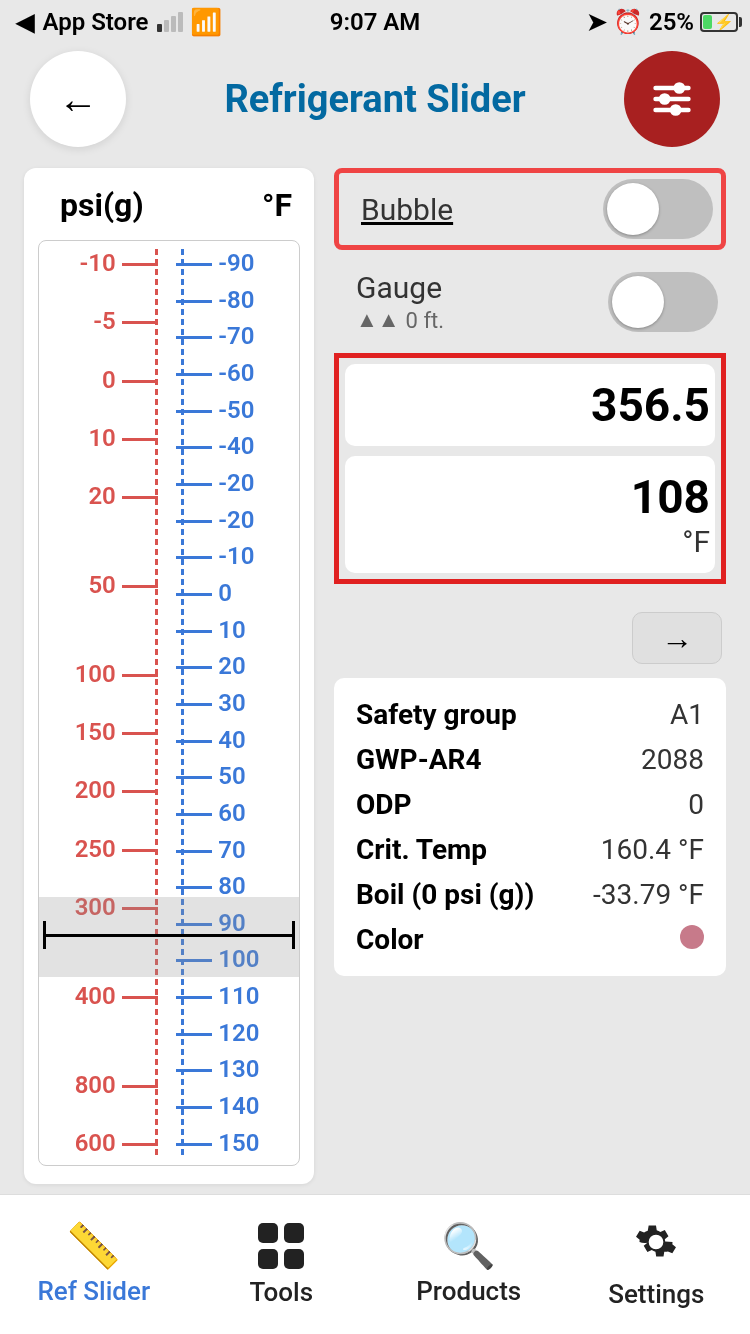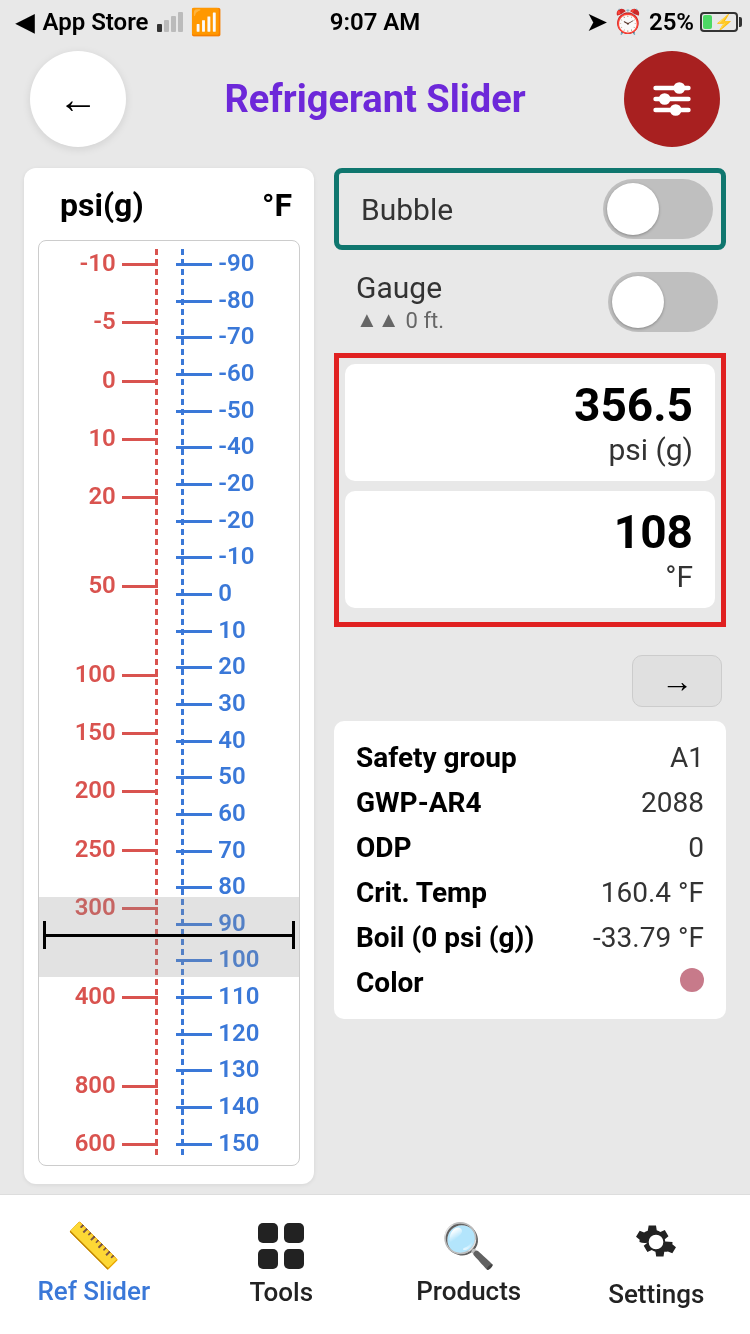--- a/index.html
+++ b/index.html
@@ -11,21 +11,21 @@
 .back-triangle { display:inline-block; }
 .signal-bars { display:inline-flex; align-items:flex-end; gap:2px; }
 .signal-bars span { width:5px; background:#333; border-radius:1px; }
 .signal-bars span:nth-child(1){height:8px;} .signal-bars span:nth-child(2){height:12px;background:#bbb;} .signal-bars span:nth-child(3){height:16px;background:#bbb;} .signal-bars span:nth-child(4){height:20px;background:#bbb;}
 .battery { display:inline-flex; align-items:center; }
 .battery-body { width:38px; height:20px; border:2px solid #333; border-radius:4px; position:relative; }
 .battery-fill { position:absolute; left:1px; top:1px; bottom:1px; width:25%; background:#4cd964; border-radius:2px; }
 .battery-tip { width:3px; height:10px; background:#333; border-radius:0 2px 2px 0; margin-left:1px; }
 .header { height:110px; display:flex; align-items:center; justify-content:space-between; padding:0 30px; }
 .back-btn { width:96px; height:96px; border-radius:50%; background:#fff; display:flex; align-items:center; justify-content:center; box-shadow:0 2px 8px rgba(0,0,0,.1); font-size:40px; font-weight:700; }
-.title { font-size:38px; font-weight:700; color:#6d28d9; }
+.title { font-size:38px; font-weight:700; color:#0369a1; }
 .settings-btn { width:96px; height:96px; border-radius:50%; background:#a82020; display:flex; align-items:center; justify-content:center; }
 .content { display:flex; padding:14px 24px 0 24px; gap:20px; height:1030px; }
 .slider-card { flex:0 0 290px; background:#fff; border-radius:12px; padding:18px 14px; box-shadow:0 1px 4px rgba(0,0,0,.08); display:flex; flex-direction:column; }
 .slider-head { display:flex; justify-content:space-between; font-size:32px; font-weight:700; padding:0 8px 12px 8px;margin-left:14px; }
 .scale-box { flex:1; border:1px solid #ccc; border-radius:8px; position:relative; overflow:hidden; margin-top:4px;padding-left:48px; }
 .scale-col { position:absolute; top:8px; bottom:8px; display:flex; flex-direction:column; justify-content:space-between; }
 .scale-left { left:0; width:48%; text-align:right; padding-right:48px; }
 .scale-right { right:4px; width:48%; text-align:left; padding-left:48px; }
 .scale-left .tick { color:#d9534f; font-size:24px; font-weight:600; position:relative; }
 .scale-right .tick { color:#3a78d8; font-size:24px; font-weight:600; position:relative; }
@@ -33,30 +33,30 @@
 .scale-right .tick::before { content:""; position:absolute; left:-42px; top:50%; width:36px; height:3px; background:#3a78d8; }
 .center-line { position:absolute; left:50%; top:8px; bottom:8px; width:3px; background:repeating-linear-gradient(#d9534f 0 6px,transparent 6px 10px); margin-left:-14px; }
 .center-line2 { position:absolute; left:50%; top:8px; bottom:8px; width:3px; background:repeating-linear-gradient(#3a78d8 0 6px,transparent 6px 10px); margin-left:12px; }
 .indicator-band { position:absolute; left:-2px; right:-2px; height:80px; background:rgba(150,150,150,.28); top:71%; }
 .indicator-line { position:absolute; left:4px; right:4px; height:3px; background:#000; top:75%; }
 .indicator-line::before,.indicator-line::after { content:""; position:absolute; width:3px; height:28px; background:#000; top:-13px; }
 .indicator-line::before{left:0} .indicator-line::after{right:0}
 .right-col { flex:1; display:flex; flex-direction:column; gap:14px; }
 .panel { background:#fff; border-radius:10px; padding:18px 22px; box-shadow:0 1px 3px rgba(0,0,0,.06); }
 .hl-green { border:5px solid #0a9b2a; }
-.hl-orange { border:5px solid #0f766e; }
+.hl-orange { border:5px solid #ef4444;text-decoration:underline; }
 .hl-red { border:5px solid #e02020; padding:6px; background:transparent; box-shadow:none; }
 .refrigerant-row { display:flex; justify-content:space-between; align-items:center; font-size:34px; font-weight:700; }
 .toggle-row { display:flex; justify-content:space-between; align-items:center; padding:6px 8px 6px 22px; }
 .toggle-label { font-size:30px; color:#333; }
 .toggle { width:110px; height:60px; background:#bfbfbf; border-radius:60px; position:relative; }
 .toggle-knob { position:absolute; width:52px; height:52px; background:#fff; border-radius:50%; top:4px; left:4px; box-shadow:0 1px 3px rgba(0,0,0,.3); }
 .gauge-block .sub { font-size:22px; color:#666; margin-top:2px; display:flex; align-items:center; gap:6px; }
-.value-card { background:#fff; border-radius:10px; padding:14px 22px; margin-bottom:10px; text-align:right; }
-.value-card:last-child{margin-bottom:8px}
+.value-card { background:#fff; border-radius:10px; padding:14px 5px; margin-bottom:10px; text-align:right; }
+.value-card:last-child{margin-bottom:0}
 .big-val { font-size:46px; font-weight:700; }
 .unit { font-size:30px; color:#333; }
 .expand-btn { align-self:flex-end; width:90px; height:52px; background:#e0e0e0; border:1px solid #ccc; border-radius:10px; display:flex; align-items:center; justify-content:center; font-size:32px; margin-right:4px; margin-top:14px; }
 .info-card { background:#fff; border-radius:10px; padding:14px 22px; }
 .info-row { display:flex; justify-content:space-between; font-size:28px; padding:6px 0; }
 .info-row .k { font-weight:700; }
 .info-row .v { color:#333; }
 .color-dot { width:24px; height:24px; border-radius:50%; background:#c77a8a; display:inline-block; }
 .tabbar { position:absolute; bottom:0; left:0; right:0; height:140px; background:#fff; border-top:1px solid #ddd; display:flex; }
 .tab { flex:1; display:flex; flex-direction:column; align-items:center; justify-content:center; gap:8px; font-size:26px; color:#222; font-weight:500; }
@@ -194,21 +194,20 @@
           </div>
       </div>
       <div class="toggle">
           <div class="toggle-knob"></div>
         </div>
     </div>
 
     <div class="hl-red">
       <div class="value-card">
         <div class="big-val">356.5</div>
-        <div class="unit">psi (g)</div>
       </div>
       <div class="value-card">
         <div class="big-val">108</div>
         <div class="unit">°F</div>
       </div>
     </div>
 
     <div class="expand-btn">
       <span>→</span>
     </div>

